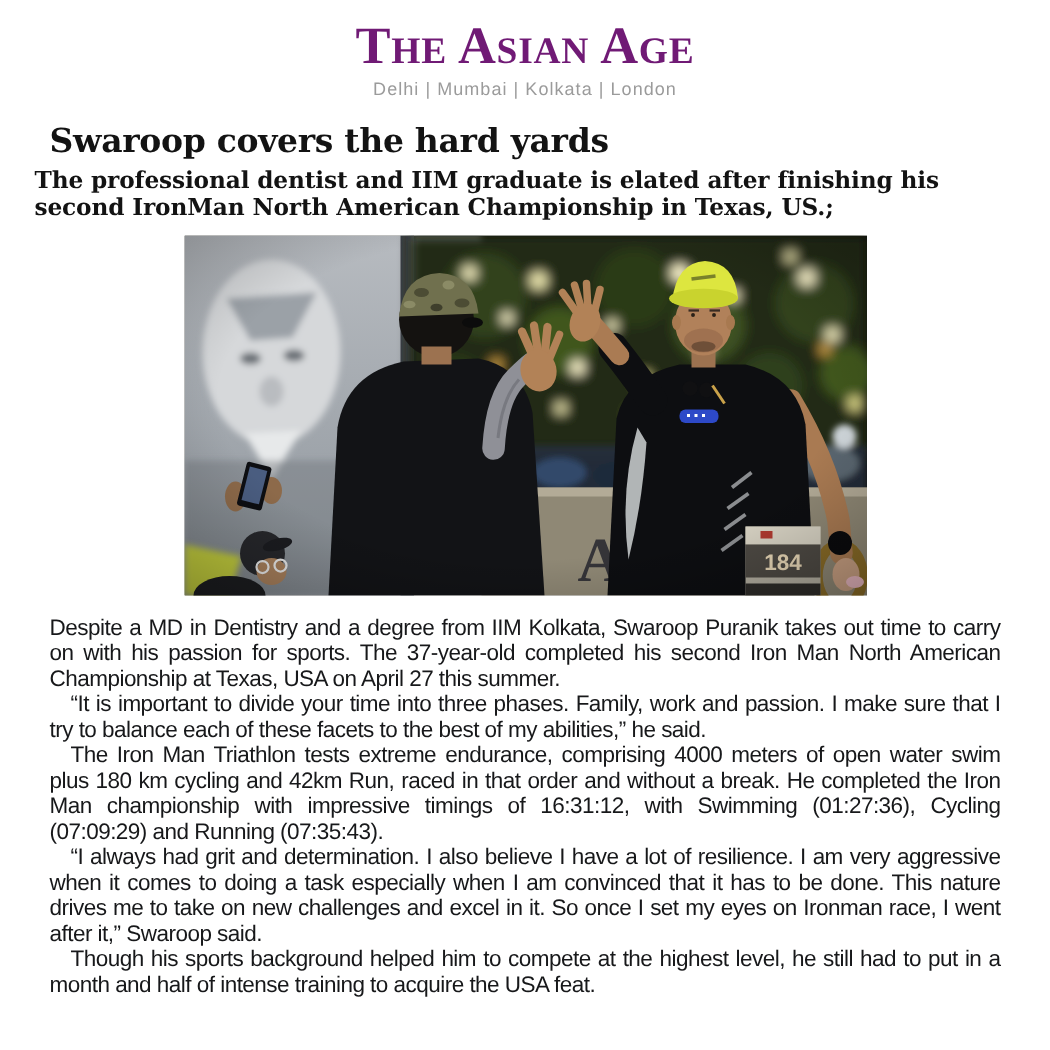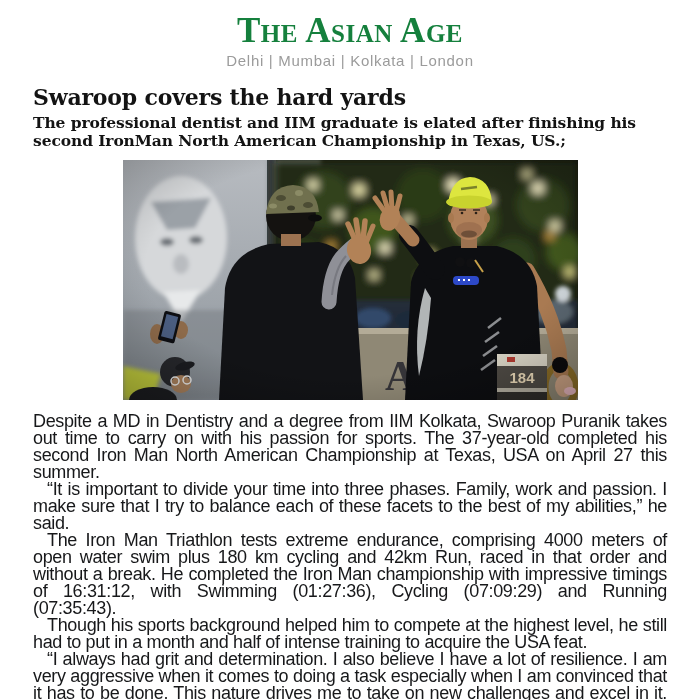--- a/index.html
+++ b/index.html
@@ -5,43 +5,43 @@
   html,body { margin:0; padding:0; background:#ffffff; }
   .page {
     position:relative; width:700px; height:700px; background:#fff;
     overflow:hidden; font-family:"Liberation Sans", sans-serif;
   }
   
   .masthead { padding-top:13px; text-align:center; }
   .masthead-title {
     font-family:"Liberation Serif", serif; font-weight:bold;
     font-variant:small-caps; font-size:35px; line-height:1.02;
-    letter-spacing:0.5px; color:#15803d;
+    letter-spacing:0.5px; color:#701a75;
   }
   .masthead-editions {
-    margin-top:3px; font-size:15px; color:#9b9b9b; letter-spacing:0.7px;
+    margin-top:3px; font-size:12px; color:#9b9b9b; letter-spacing:0.7px;
   }
   
   .headline {
     margin:17px 33px 0 33px;
     font-family:"DejaVu Serif", serif; font-weight:bold;
     font-size:22px; letter-spacing:-0.2px; color:#131313; line-height:1.05;
   }
   .subheadline {
-    margin:5px 33px 0 33px;
+    margin:5px 33px 0 23px;
     font-family:"DejaVu Serif", serif; font-weight:bold;
     font-size:15.5px; letter-spacing:-0.1px; color:#131313; line-height:1.15;
   }
   
   figure.photo { margin:11px auto 0 auto; width:455px; height:240px; }
   figure.photo svg { display:block; }
   
   .body-text { margin:13px 33px 0 33px; }
   .body-text p {
-    margin:0; font-size:18px; letter-spacing:-0.35px; line-height:17px;
+    margin:0; font-size:15px; letter-spacing:-0.35px; line-height:17px;
     text-align:justify; color:#17181a;
   }
   .body-text p + p { text-indent:14px; }
 </style>
 </head>
 <body>
 
 <div class="page">
 
   <header class="masthead">
@@ -228,17 +228,17 @@
       </g>
 
       <rect x="0" y="0" width="455" height="240" fill="url(#gVign)"></rect>
     </svg>
   </figure>
 
   <section class="body-text">
     <p>Despite a MD in Dentistry and a degree from IIM Kolkata, Swaroop Puranik takes out time to carry on with his passion for sports. The 37-year-old completed his second Iron Man North American Championship at Texas, USA on April 27 this summer.</p>
     <p>“It is important to divide your time into three phases. Family, work and passion. I make sure that I try to balance each of these facets to the best of my abilities,” he said.</p>
     <p>The Iron Man Triathlon tests extreme endurance, comprising 4000 meters of open water swim plus 180 km cycling and 42km Run, raced in that order and without a break. He completed the Iron Man championship with impressive timings of 16:31:12, with Swimming (01:27:36), Cycling (07:09:29) and Running (07:35:43).</p>
+    <p>“I always had grit and determination. I also believe I have a lot of resilience. I am very aggressive when it comes to doing a task especially when I am convinced that it has to be done. This nature drives me to take on new challenges and excel in it. So once I set my eyes on Ironman race, I went after it,” Swaroop said.</p>
     <p>Though his sports background helped him to compete at the highest level, he still had to put in a month and half of intense training to acquire the USA feat.</p>
-    <p>“I always had grit and determination. I also believe I have a lot of resilience. I am very aggressive when it comes to doing a task especially when I am convinced that it has to be done. This nature drives me to take on new challenges and excel in it. So once I set my eyes on Ironman race, I went after it,” Swaroop said.</p>
   </section>
 
 </div>
 
 </body></html>

